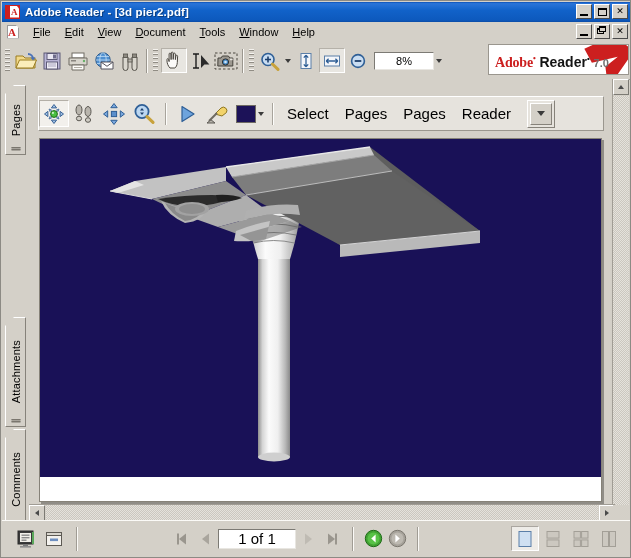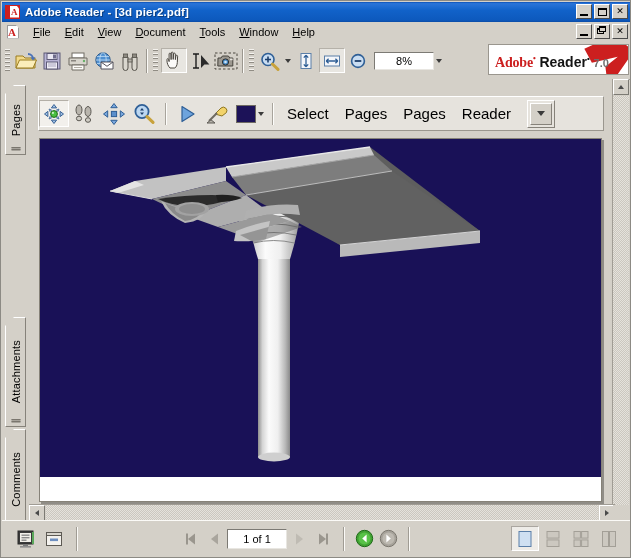--- a/index.html
+++ b/index.html
@@ -208,24 +208,24 @@
     background:#d4d0c8;border-top:1px solid #fbfaf7;
     display:flex;align-items:center;
   }
   .sbsep{width:1px;height:24px;background:#a09c94;box-shadow:1px 0 0 #fbfaf7;margin:0 8px;flex:0 0 auto;}
   .sb{
     width:28px;height:25px;display:flex;align-items:center;justify-content:center;
     border:1px solid transparent;box-sizing:border-box;flex:0 0 auto;position:relative;
   }
   .sb.sel{border-color:#aaa6a0 #fff #fff #aaa6a0;background:#eeece8;}
   .pagefield{
-    width:60px;height:20px;background:#fff;
+    width:78px;height:20px;background:#fff;
     border:1px solid;border-color:#7c7a74 #e8e6e1 #e8e6e1 #7c7a74;
     display:flex;align-items:center;justify-content:center;
-    font-size:11px;color:#000;box-sizing:border-box;flex:0 0 auto;
+    font-size:15px;color:#000;box-sizing:border-box;flex:0 0 auto;
   }
   .navb{width:24px;height:22px;display:flex;align-items:center;justify-content:center;flex:0 0 auto;}
   .spacer{flex:1 1 auto;}
 </style>
 </head>
 <body>
 
 <div id="app">
 
   <div class="titlebar">

